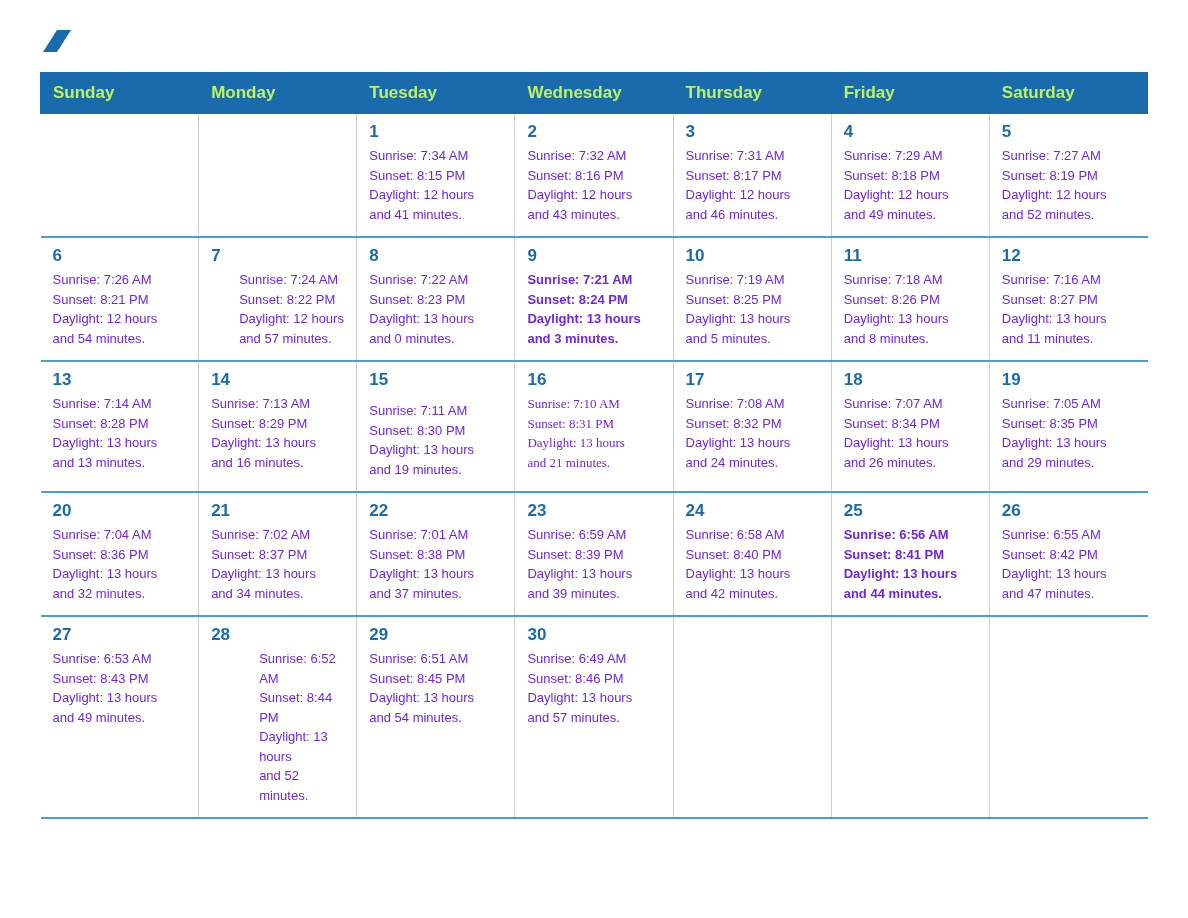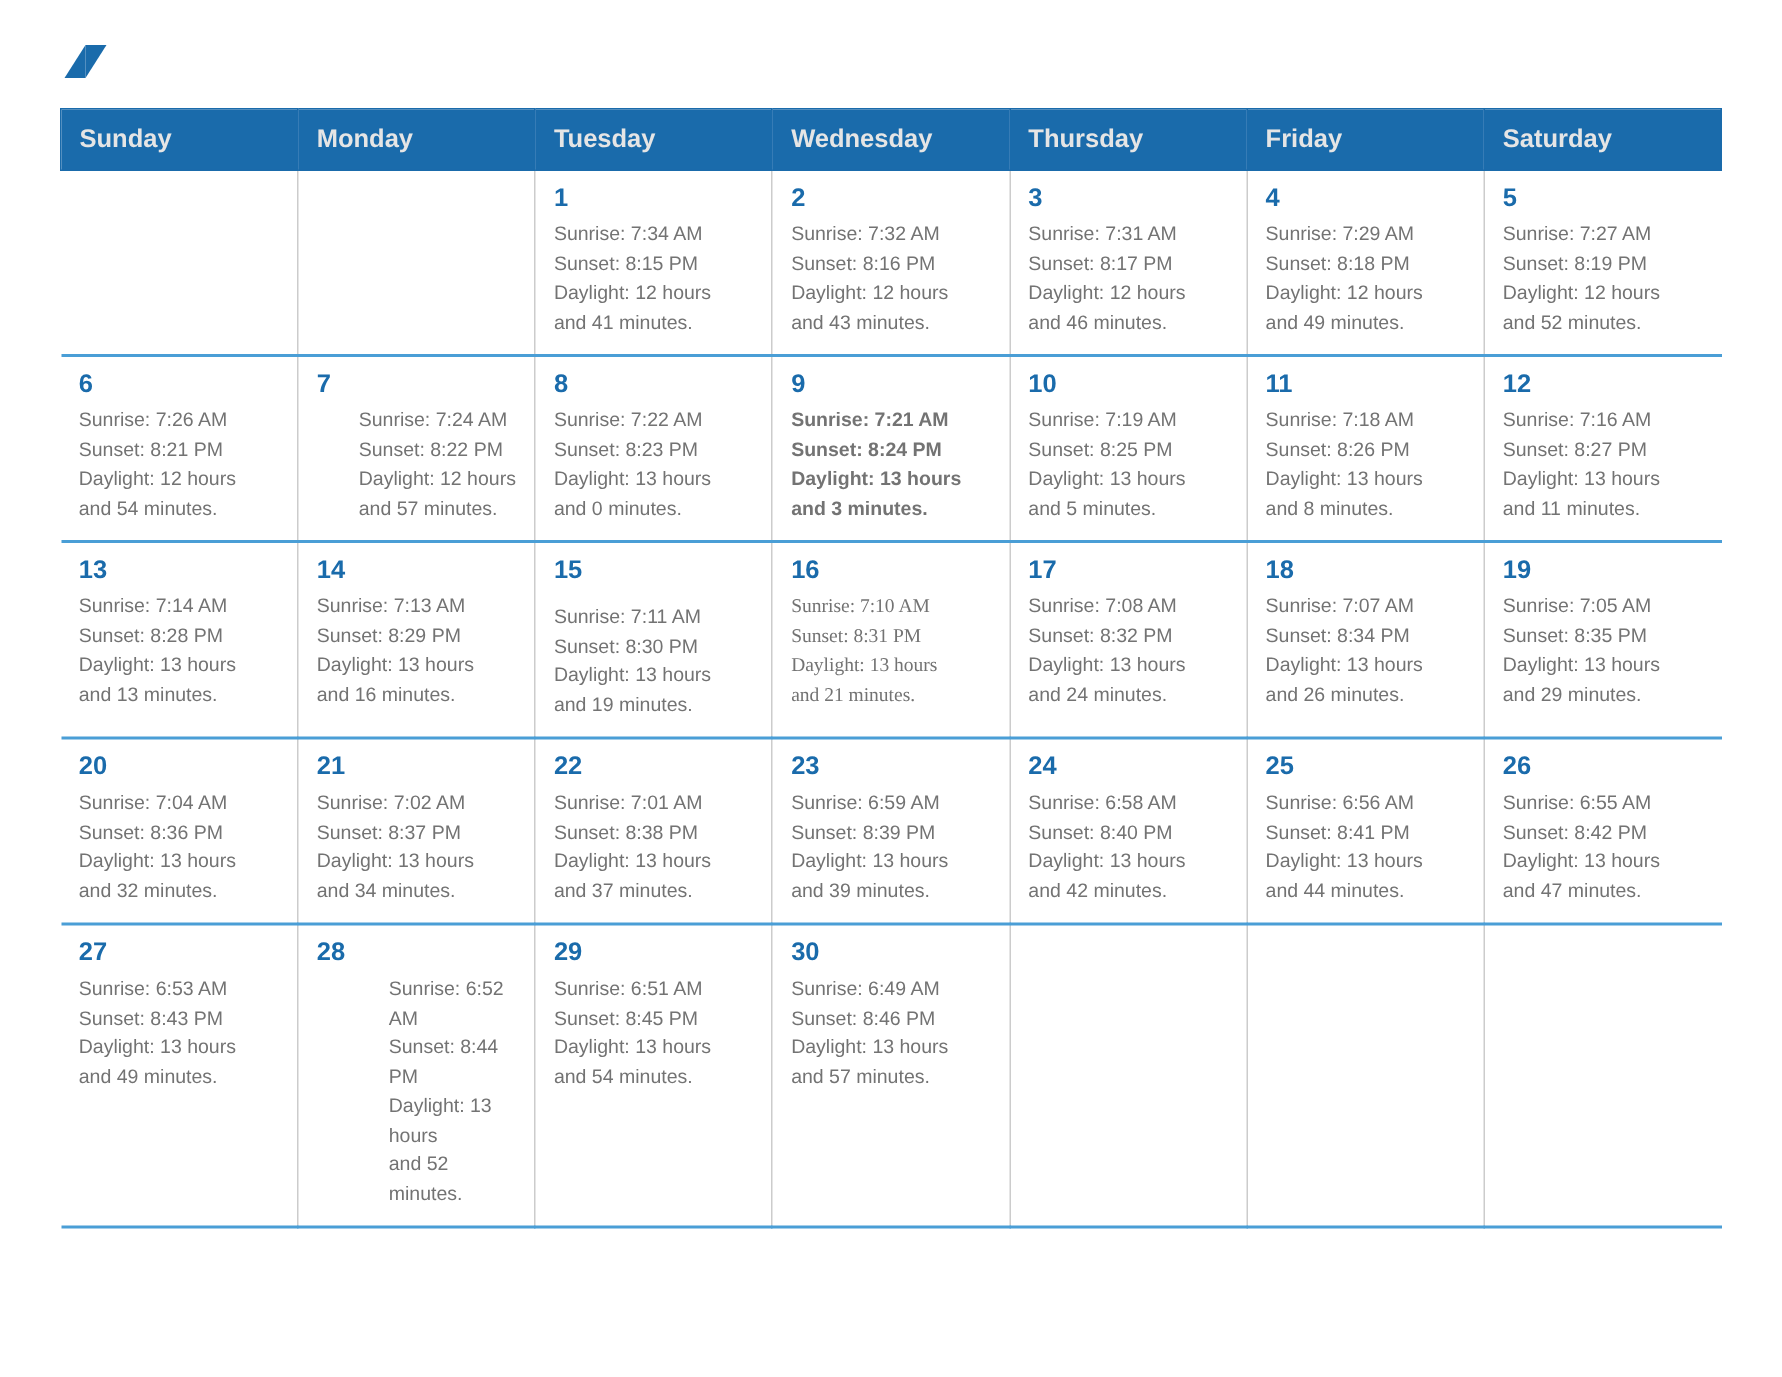--- a/index.html
+++ b/index.html
@@ -33,21 +33,21 @@
     }
     .calendar-table {
       width: 100%;
       border-collapse: collapse;
       margin-top: 8px;
     }
     .calendar-table thead tr {
       background-color: #1a6bab;
     }
     .calendar-table thead th {
-      color: #e5e5e5;
+      color: #bef264;
       font-size: 17px;
       font-weight: 600;
       padding: 10px 12px;
       text-align: left;
       border: 1px solid #1a6bab;
     }
     .calendar-table tbody tr {
       border-bottom: 2px solid #4a9ed6;
     }
     .calendar-table tbody td {
@@ -68,21 +68,21 @@
     }
     .day-number {
       font-size: 17px;
       font-weight: bold;
       color: #1a6bab;
       display: block;
       margin-bottom: 4px;
     }
     .day-info {
       font-size: 13px;
-      color: #737373;
+      color: #6d28d9;
       line-height: 1.5;
     }
     .empty-cell {
       background: #fff;
     }
     
     .logo-wrapper {
       display: flex;
       flex-direction: column;
     }
@@ -331,21 +331,21 @@
           </td>
           <td>
             <span class="day-number">24</span>
             <div class="day-info" style="white-space: pre-line;">Sunrise: 6:58 AM
 Sunset: 8:40 PM
 Daylight: 13 hours
 and 42 minutes.</div>
           </td>
           <td>
             <span class="day-number">25</span>
-            <div class="day-info" style="white-space: pre-line;">Sunrise: 6:56 AM
+            <div class="day-info" style="white-space: pre-line; font-weight: bold;">Sunrise: 6:56 AM
 Sunset: 8:41 PM
 Daylight: 13 hours
 and 44 minutes.</div>
           </td>
           <td>
             <span class="day-number">26</span>
             <div class="day-info" style="white-space: pre-line;">Sunrise: 6:55 AM
 Sunset: 8:42 PM
 Daylight: 13 hours
 and 47 minutes.</div>

